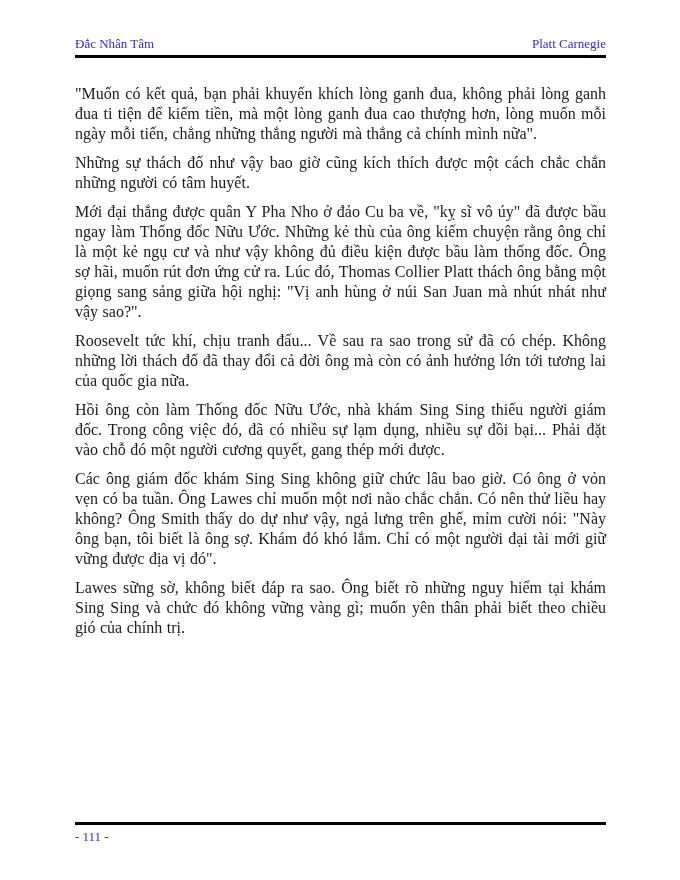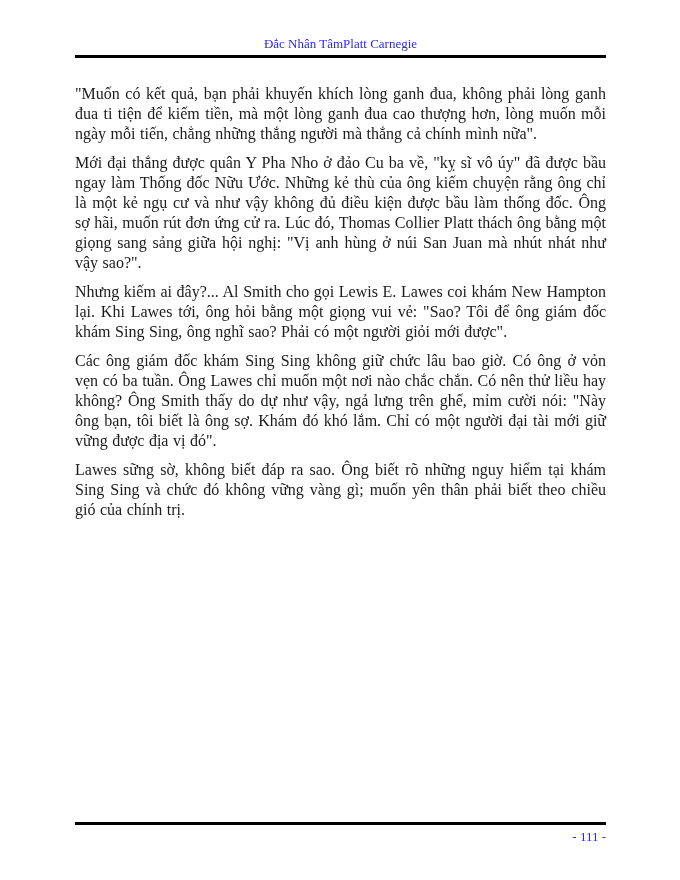--- a/index.html
+++ b/index.html
@@ -18,21 +18,21 @@
   }
   .page{
     position:absolute;
     inset:0;
     background:var(--page_bg);
   }
   .page-header{
     position:absolute;
     left:75px; right:74px; top:36px;
     display:flex;
-    justify-content:center;
+    justify-content:space-between;
     align-items:flex-end;
     color:var(--header_footer_blue);
     font-size:13px;
     line-height:16px;
   }
   .header-rule{
     position:absolute;
     left:75px; right:74px; top:55px;
     height:0;
     border-top:3px solid var(--rule_black);
@@ -51,42 +51,44 @@
   }
   .footer-rule{
     position:absolute;
     left:75px; right:74px; top:822px;
     height:0;
     border-top:3px solid var(--rule_black);
   }
   .page-number{
     position:absolute;
     left:75px; right:74px; top:829px;
-    text-align:right;
+    text-align:left;
     color:var(--header_footer_blue);
     font-size:13px;
     line-height:15px;
   }
 </style>
 </head>
 <body>
 
 <div class="page">
 
   <div class="page-header">
     <span>Đắc Nhân Tâm</span>
     <span>Platt Carnegie</span>
   </div>
 
   <div class="header-rule"></div>
 
   <div class="page-body">
       <p>"Muốn có kết quả, bạn phải khuyến khích lòng ganh đua, không phải lòng ganh đua ti tiện để kiếm tiền, mà một lòng ganh đua cao thượng hơn, lòng muốn mỗi ngày mỗi tiến, chẳng những thắng người mà thắng cả chính mình nữa".</p>
+      <p>Những sự thách đố như vậy bao giờ cũng kích thích được một cách chắc chắn những người có tâm huyết.</p>
       <p>Mới đại thắng được quân Y Pha Nho ở đảo Cu ba về, "kỵ sĩ vô úy" đã được bầu ngay làm Thống đốc Nữu Ước. Những kẻ thù của ông kiếm chuyện rằng ông chỉ là một kẻ ngụ cư và như vậy không đủ điều kiện được bầu làm thống đốc. Ông sợ hãi, muốn rút đơn ứng cử ra. Lúc đó, Thomas Collier Platt thách ông bằng một giọng sang sảng giữa hội nghị: "Vị anh hùng ở núi San Juan mà nhút nhát như vậy sao?".</p>
-      <p>Nhưng kiếm ai đây?... Al Smith cho gọi Lewis E. Lawes coi khám New Hampton lại. Khi Lawes tới, ông hỏi bằng một giọng vui vẻ: "Sao? Tôi để ông giám đốc khám Sing Sing, ông nghĩ sao? Phải có một người giỏi mới được".</p>
+      <p>Roosevelt tức khí, chịu tranh đấu... Về sau ra sao trong sử đã có chép. Không những lời thách đố đã thay đổi cả đời ông mà còn có ảnh hưởng lớn tới tương lai của quốc gia nữa.</p>
+      <p>Hồi ông còn làm Thống đốc Nữu Ước, nhà khám Sing Sing thiếu người giám đốc. Trong công việc đó, đã có nhiều sự lạm dụng, nhiều sự đồi bại... Phải đặt vào chỗ đó một người cương quyết, gang thép mới được.</p>
       <p>Các ông giám đốc khám Sing Sing không giữ chức lâu bao giờ. Có ông ở vỏn vẹn có ba tuần. Ông Lawes chỉ muốn một nơi nào chắc chắn. Có nên thử liều hay không? Ông Smith thấy do dự như vậy, ngả lưng trên ghế, mỉm cười nói: "Này ông bạn, tôi biết là ông sợ. Khám đó khó lắm. Chỉ có một người đại tài mới giữ vững được địa vị đó".</p>
       <p>Lawes sững sờ, không biết đáp ra sao. Ông biết rõ những nguy hiểm tại khám Sing Sing và chức đó không vững vàng gì; muốn yên thân phải biết theo chiều gió của chính trị.</p>
     </div>
 
   <div class="footer-rule"></div>
 
   <div class="page-number">- 111 -</div>
 
 </div>
 

